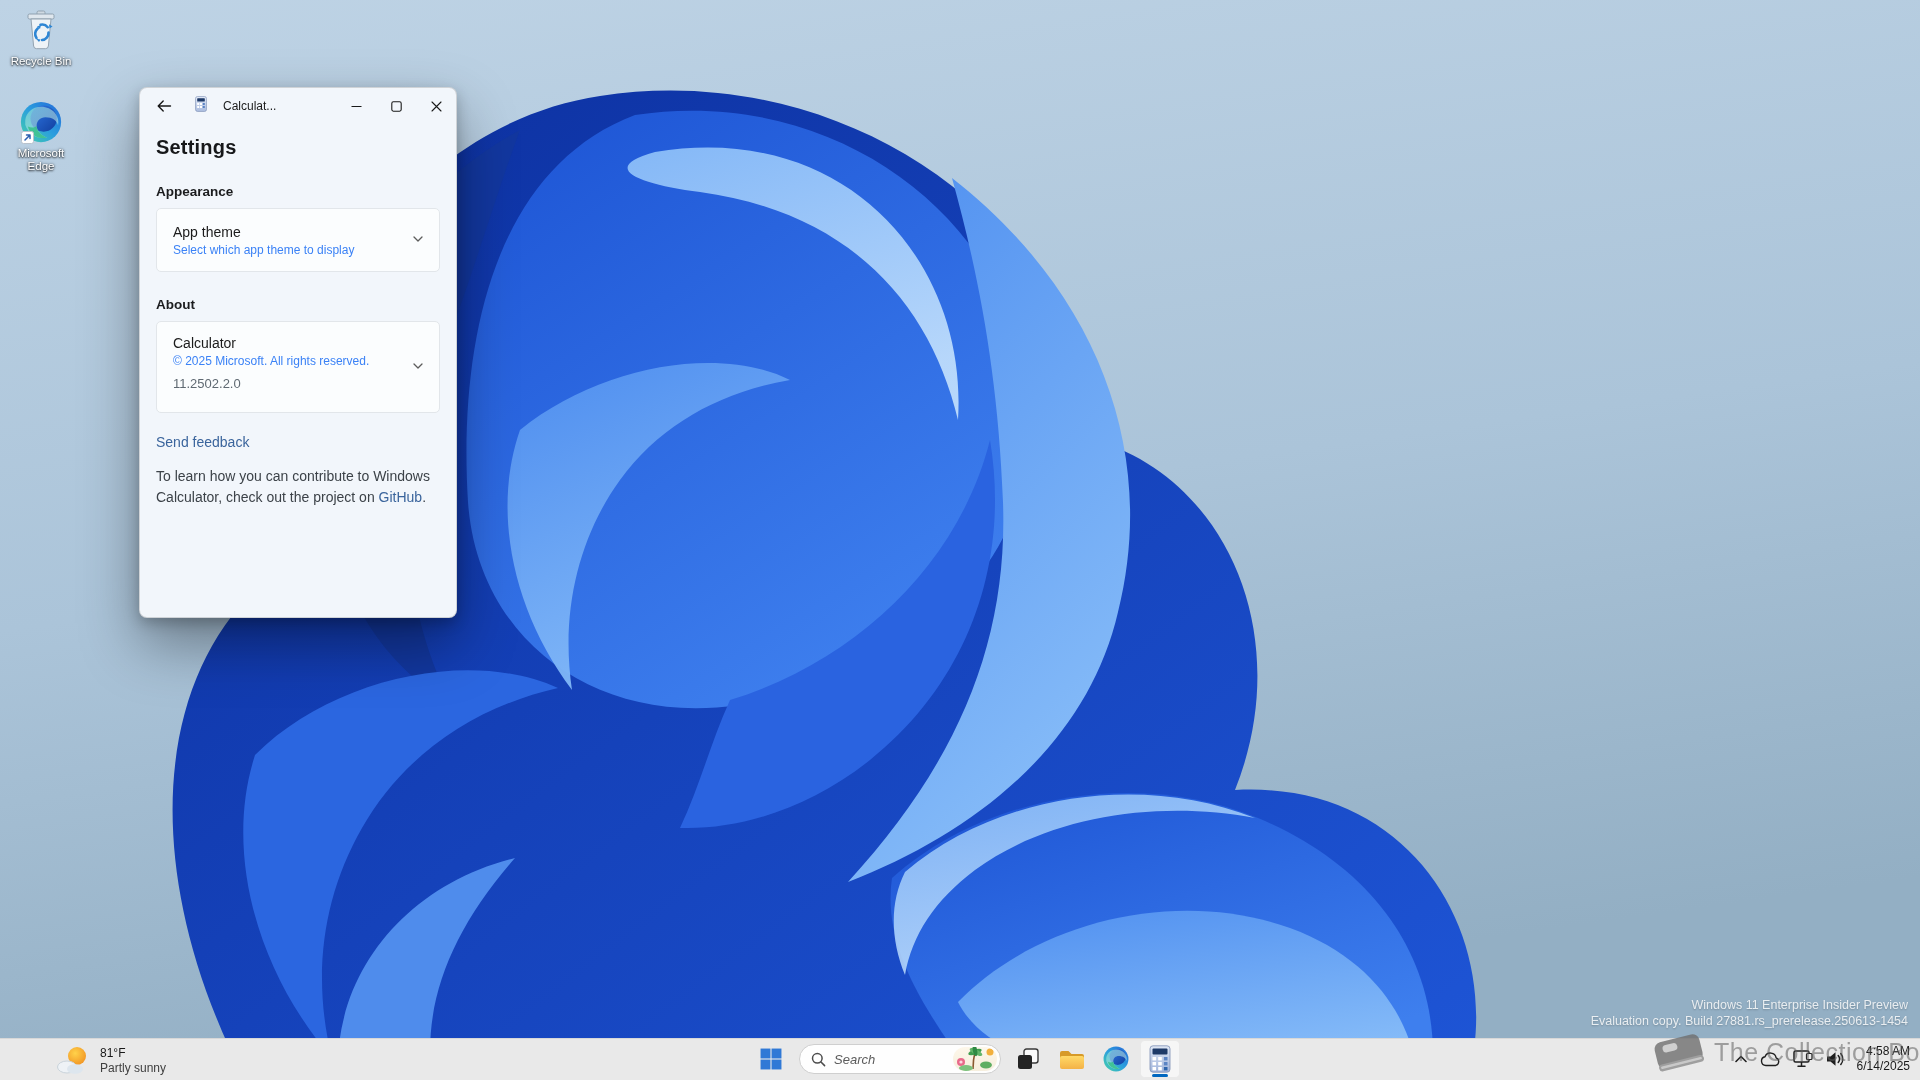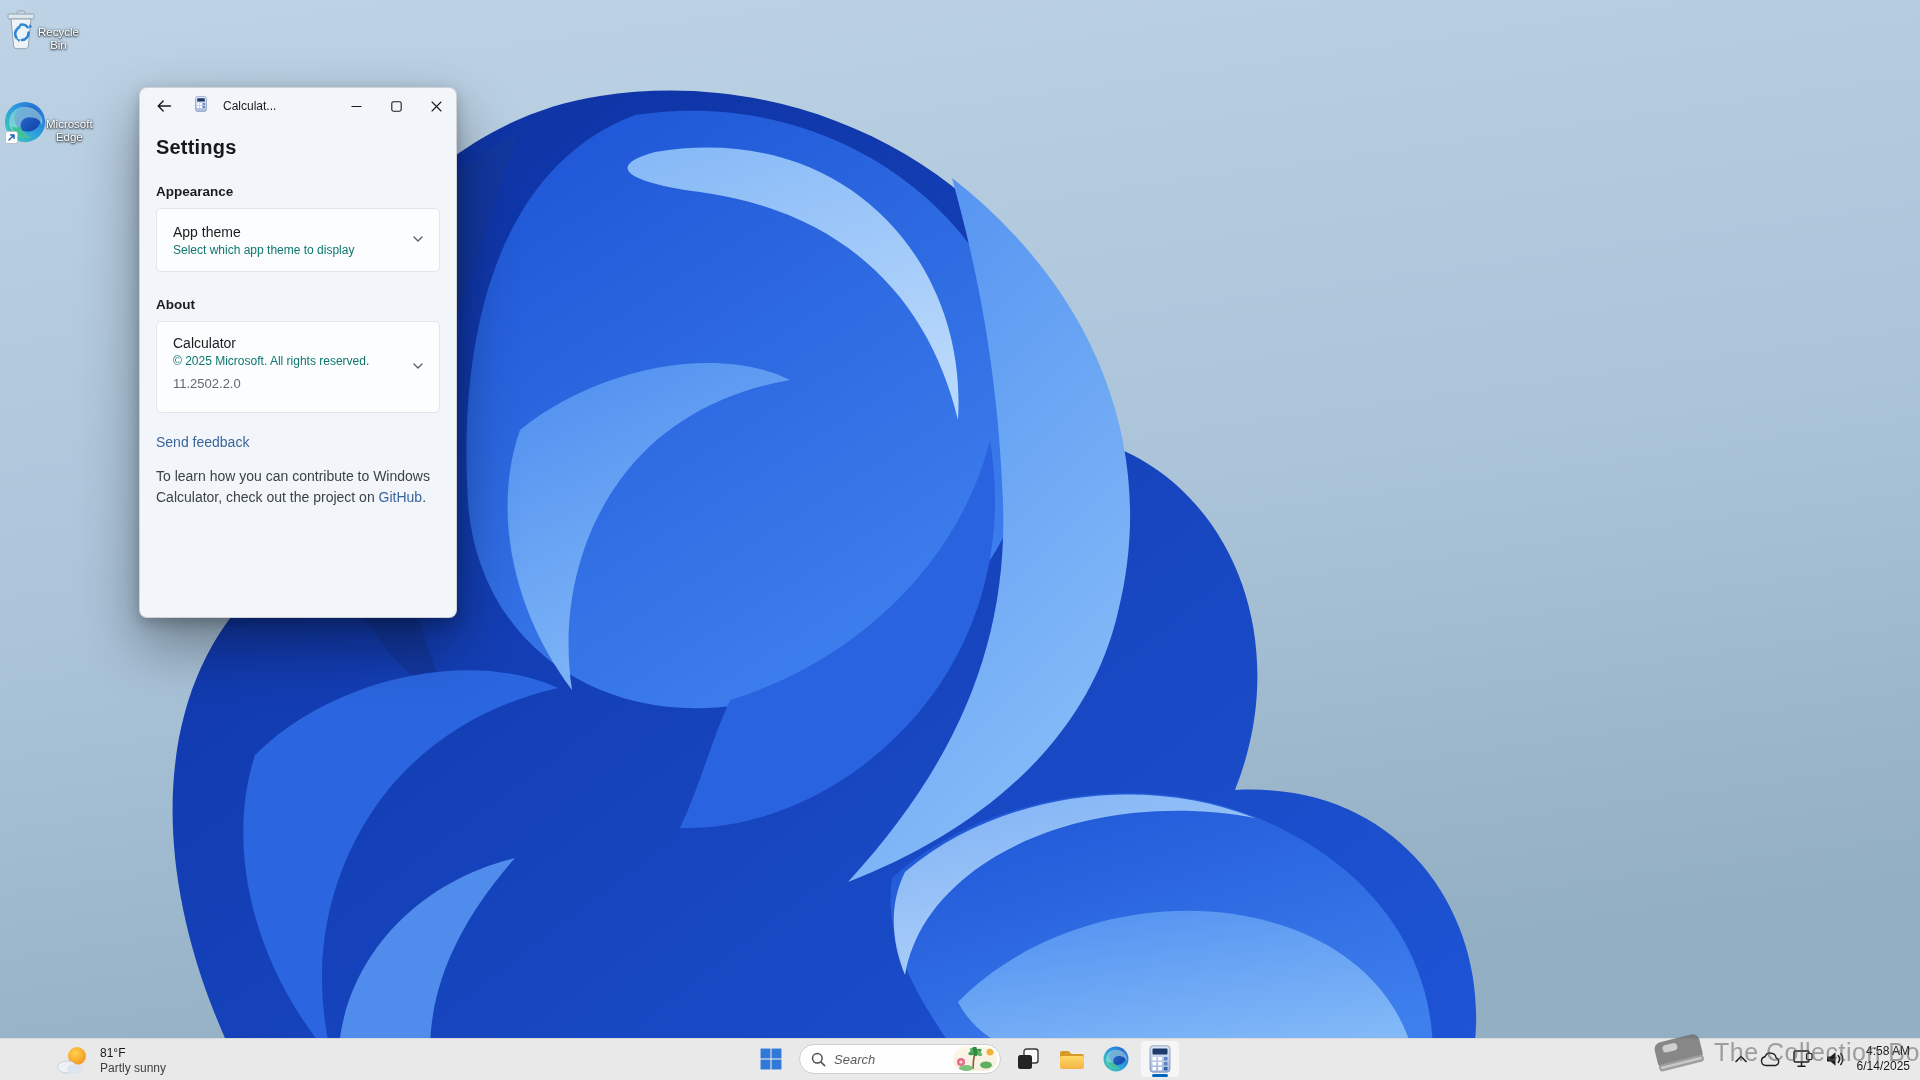--- a/index.html
+++ b/index.html
@@ -2,21 +2,21 @@
 <html><head>
 <meta charset="utf-8">
 <style>
   * { margin:0; padding:0; box-sizing:border-box; }
   html,body { width:1920px; height:1080px; overflow:hidden;
     font-family:"Liberation Sans","DejaVu Sans",sans-serif; }
   #stage { position:relative; width:1920px; height:1080px; overflow:hidden; background:#a9c2d8; }
   #wallpaper { position:absolute; left:0; top:0; z-index:0; }
 
   
-  .desk-icon { position:absolute; width:74px; display:flex; flex-direction:row; align-items:flex-end; z-index:1; cursor:default; }
+  .desk-icon { position:absolute; width:74px; display:flex; flex-direction:column; align-items:center; z-index:1; cursor:default; }
   .desk-icon .glyph { height:44px; display:flex; align-items:center; justify-content:center; }
   .desk-icon .lbl { margin-top:3px; font-size:11.5px; line-height:13px; color:#fff; text-align:center;
     text-shadow:0 1px 2px rgba(0,0,0,.85), 0 0 3px rgba(0,0,0,.6); }
 
   
   #build-watermark { position:absolute; right:12px; top:997px; z-index:1; text-align:right;
     color:rgba(255,255,255,.82); font-size:12.5px; line-height:16px; text-shadow:0 1px 2px rgba(0,0,0,.22); }
 
   
   #calc-window { position:absolute; left:139px; top:87px; width:318px; height:531px; z-index:2;
@@ -30,21 +30,21 @@
   #tb-spacer { flex:1; }
   .caption-btn { width:40px; height:36px; display:flex; align-items:center; justify-content:center; color:#1a1a1a; }
   #close-btn { border-top-right-radius:8px; }
 
   #win-content { padding:0 16px; }
   #page-title { margin-top:12px; font-size:20px; font-weight:700; color:#17181a; letter-spacing:.2px; }
   .section-h { margin-top:25px; font-size:13.5px; font-weight:700; color:#1b1c1e; }
   .card { margin-top:9px; background:#fbfdfe; border:1px solid #e2e6ea; border-radius:5px; position:relative; }
   #card-theme { height:64px; display:flex; align-items:center; padding:0 16px; }
   .card-title { font-size:14px; color:#1b1b1b; }
-  .card-sub { margin-top:3px; font-size:12px; color:#0f766e; }
+  .card-sub { margin-top:3px; font-size:12px; color:#3b82f6; }
   .chev { position:absolute; right:15px; top:50%; transform:translateY(-50%); }
   #card-about { height:92px; padding:13px 16px 0 16px; }
   #about-version { margin-top:8px; font-size:13px; color:#5f6972; }
   #send-feedback { display:inline-block; margin-top:21px; font-size:14px; color:#3a649c; cursor:pointer; }
   #contrib { margin-top:15px; font-size:14px; line-height:21px; color:#3c4248; width:274px; }
   #contrib a { color:#3a649c; text-decoration:none; cursor:pointer; }
 
   
   #taskbar { position:absolute; left:0; top:1038px; width:1920px; height:42px; z-index:3;
     background:#e9e9e9; border-top:1px solid rgba(0,0,0,.07); }
@@ -156,20 +156,24 @@
         <path d="M19 28.5 C19 34 24 39 31 42 C21 44.5 11 38 9 29 C13 31 16 30.5 19 28.5 Z" fill="#35c08a" opacity="0.85"></path>
       </svg>
       <svg width="13" height="13" viewBox="0 0 13 13" style="position:absolute; left:1px; bottom:0;">
         <rect x="0.5" y="0.5" width="12" height="12" rx="2" fill="#ffffff" stroke="#b9c2cc" stroke-width="1"></rect>
         <path d="M4 9 L9 4 M5.5 4 H9 V7.5" stroke="#2b5fb0" stroke-width="1.5" fill="none" stroke-linecap="round" stroke-linejoin="round"></path>
       </svg>
     </div>
     <div class="lbl">Microsoft Edge</div>
   </div>
 
+  <div id="build-watermark">
+    <div>Windows 11 Enterprise Insider Preview</div>
+    <div>Evaluation copy. Build 27881.rs_prerelease.250613-1454</div>
+  </div>
 
   <div id="calc-window">
     <div id="titlebar">
       <div class="tb-btn" id="back-btn">
         <svg width="16" height="16" viewBox="0 0 16 16">
             <path d="M14.5 8 H2.2 M7.2 3 L2.2 8 L7.2 13" stroke="#1a1a1a" stroke-width="1.4" fill="none" stroke-linecap="round" stroke-linejoin="round"></path>
           </svg>
       </div>
       <div id="tb-appicon">
         <svg width="16" height="16" viewBox="0 0 16 16">

